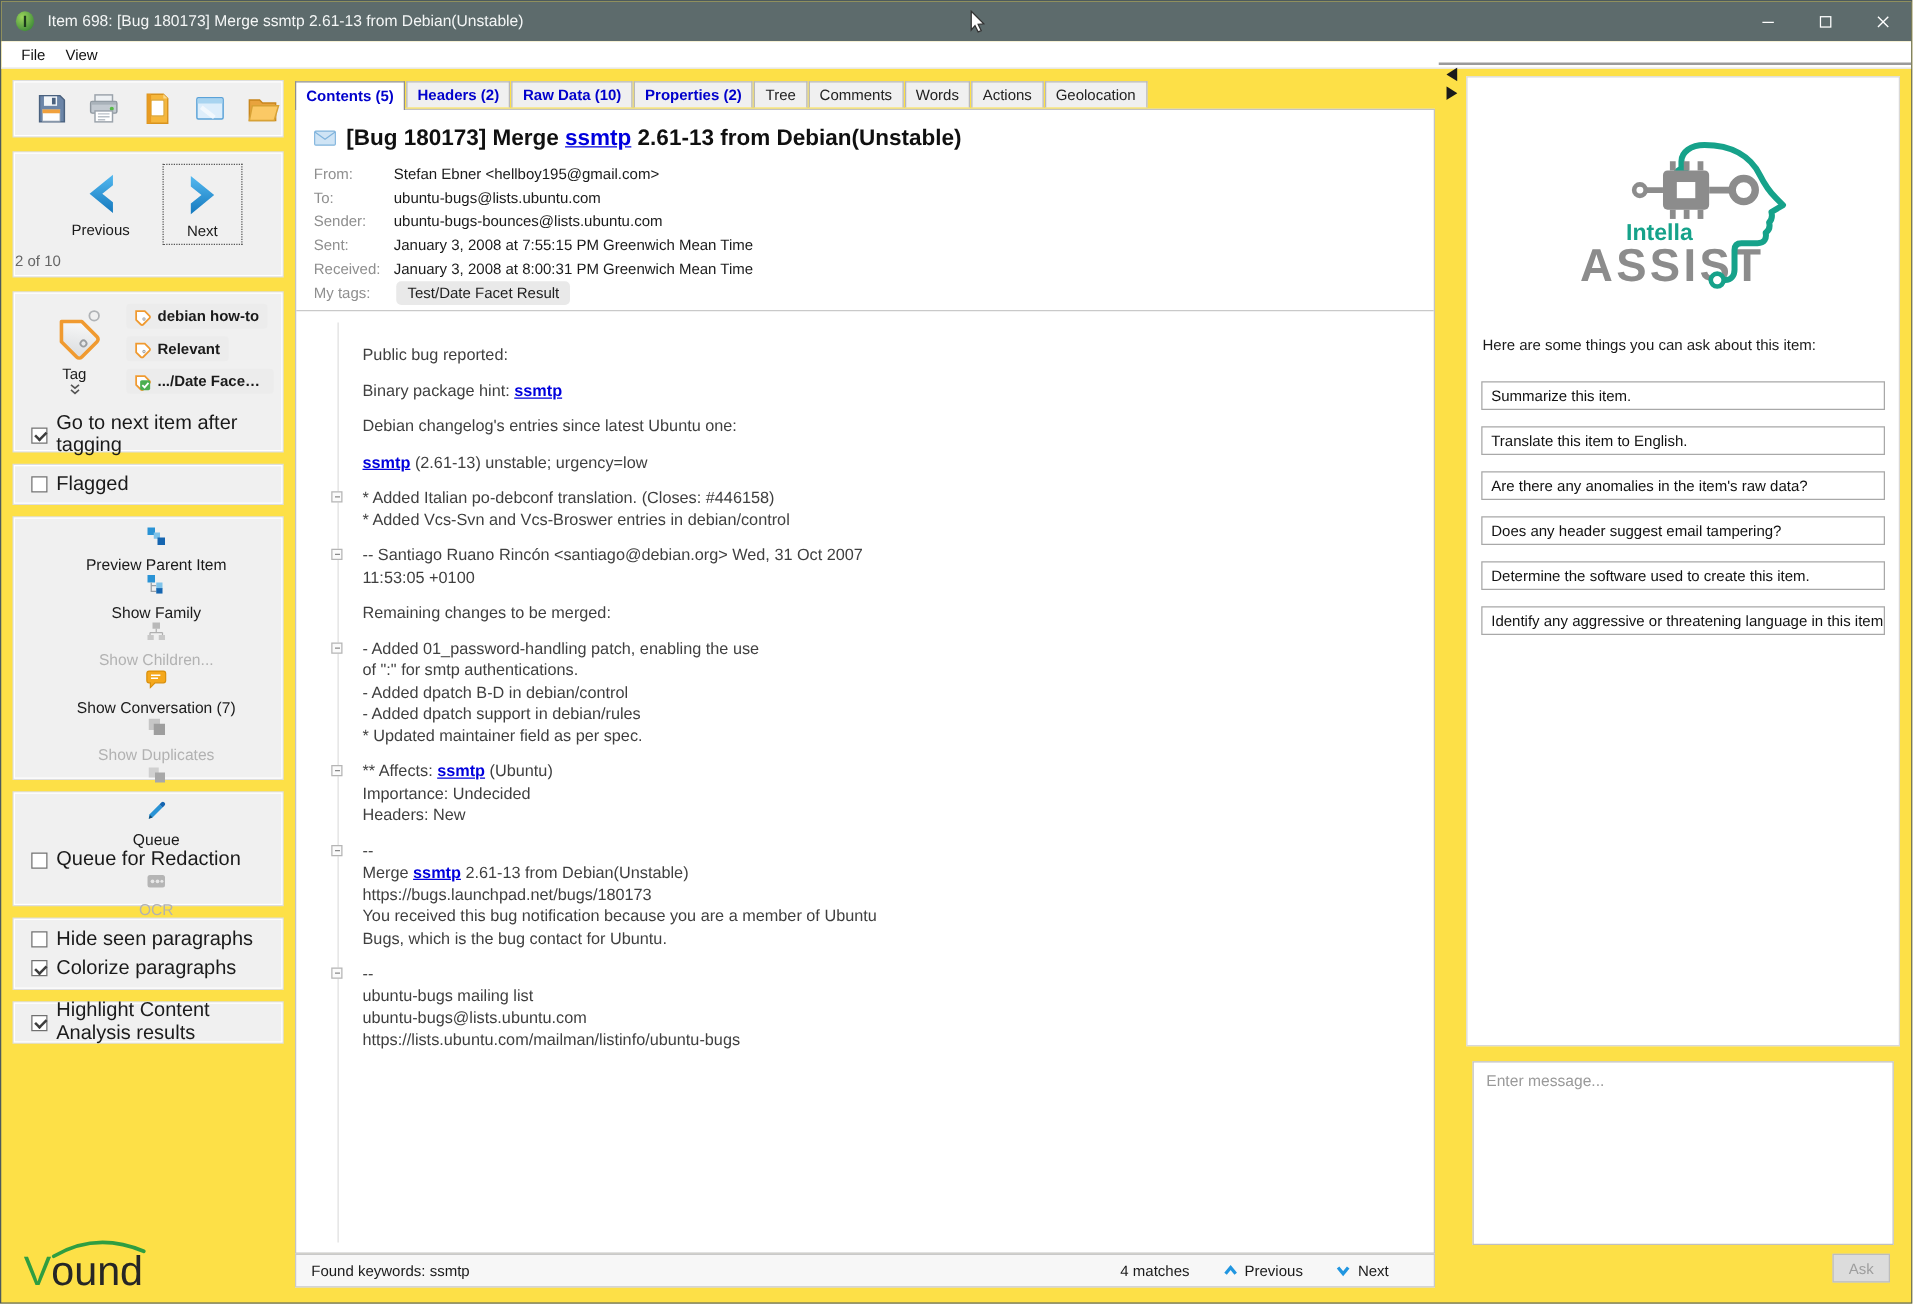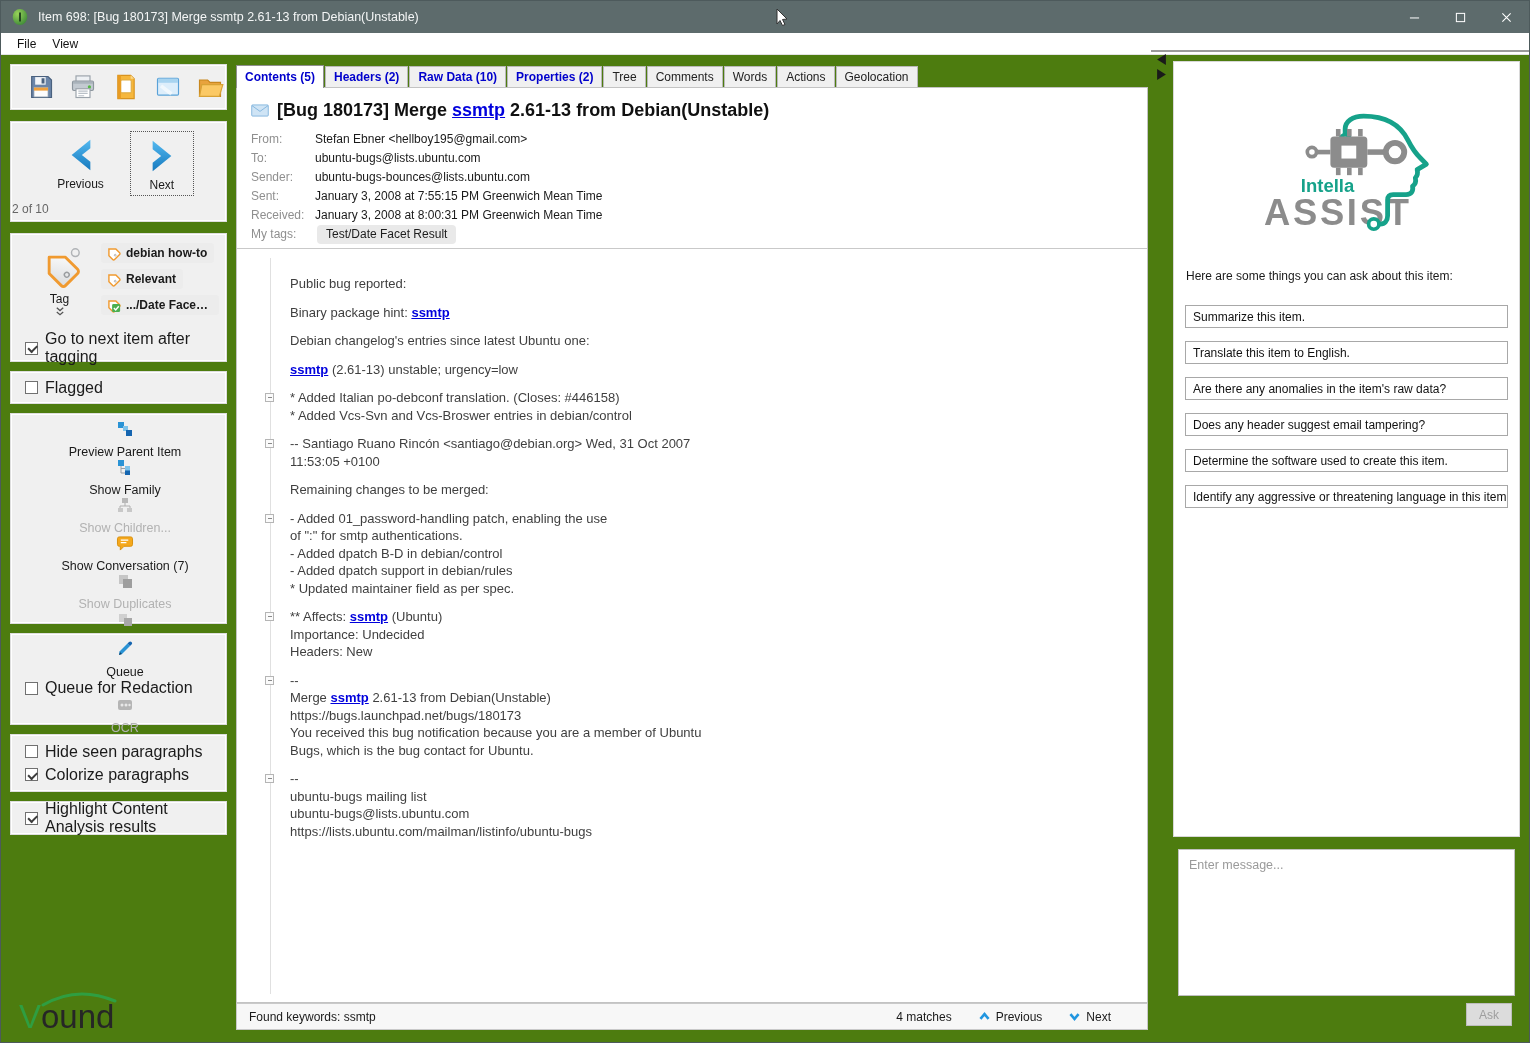--- a/index.html
+++ b/index.html
@@ -1,18 +1,18 @@
 <!DOCTYPE html>
 <html><head>
 <meta charset="utf-8">
 <style>
   * { margin:0; padding:0; box-sizing:border-box; }
   html,body { width:1530px; height:1043px; overflow:hidden; }
   body { font-family:"Liberation Sans", sans-serif; background:#f0f0f0; }
-  .app { position:relative; width:1530px; height:1043px; background:#4d7c0f; border:1px solid #4d5a5c; overflow:hidden; }
+  .app { position:relative; width:1530px; height:1043px; background:#fde047; border:1px solid #4d5a5c; overflow:hidden; }
 
   
   .titlebar { position:absolute; left:0; top:0; width:100%; height:32px; background:#5d6b6c; display:flex; align-items:center; }
   .titlebar .app-ic { margin-left:10px; width:18px; height:18px; }
   .titlebar .title { margin-left:9px; font-size:12.5px; color:#f4f6f6; }
   .win-controls { margin-left:auto; display:flex; height:100%; }
   .wc { width:46px; height:100%; display:flex; align-items:center; justify-content:center; }
   .cursor { position:absolute; left:775px; top:7px; z-index:99; pointer-events:none; }
 
   
@@ -51,21 +51,21 @@
   #box-viewopts { top:734px; height:56px; display:flex; flex-direction:column; justify-content:space-around; padding:4px 0 4px 13px; }
   #box-highlight { top:801px; height:32px; display:flex; align-items:center; padding-left:13px; }
 
   .cb { width:13px; height:13px; border:1px solid #707070; background:#fff; position:relative; flex:none; }
   .cb.checked::after { content:""; position:absolute; left:2px; top:2.5px; width:7px; height:3.5px; border-left:2px solid #3d3d3d; border-bottom:2px solid #3d3d3d; transform:rotate(-45deg); }
   .cb-label { font-size:16px; color:#1a1a1a; }
 
   #vound-logo { position:absolute; left:14px; top:988px; }
 
   
-  #tab-bar { position:absolute; left:235px; top:64px; height:22px; display:flex; align-items:center; z-index:5; }
+  #tab-bar { position:absolute; left:235px; top:64px; height:22px; display:flex; align-items:flex-start; z-index:5; }
   .tab { height:21px; display:flex; align-items:center; padding:0 8px; border:1px solid #b9b9b9; border-bottom:none; background:#f0f0f0; margin-right:1px; font-size:12px; color:#222; white-space:nowrap; }
   .tab.emph { font-weight:bold; color:#0000cc; }
   .tab.active { height:23px; background:#fff; border-color:#8f8f8f; margin-bottom:-1px; }
 
   #main-panel { position:absolute; left:235px; top:86px; width:912px; height:916px; background:#fff; border:1px solid #c3c3c3; z-index:1; }
   #email-head { height:161px; padding:12px 14px 0 14px; border-bottom:1px solid #c9c9c9; }
   .subject-row { display:flex; align-items:center; gap:8px; margin-bottom:9px; }
   #email-subject { font-size:18px; font-weight:bold; color:#101010; }
   .h-row { display:flex; line-height:19px; font-size:12px; }
   .h-label { width:64px; color:#8f8f8f; flex:none; }

